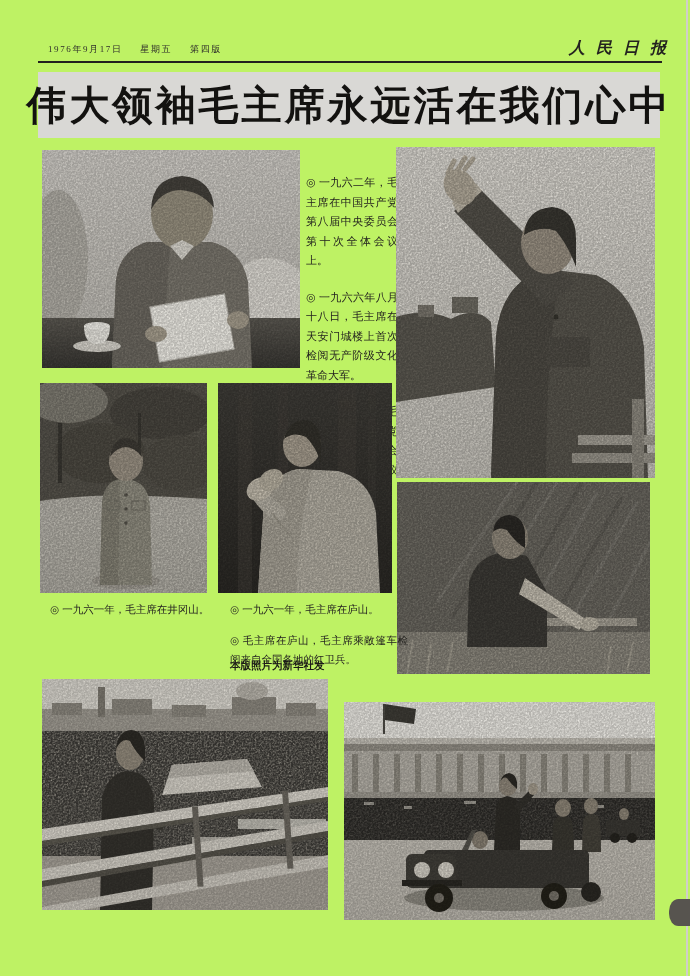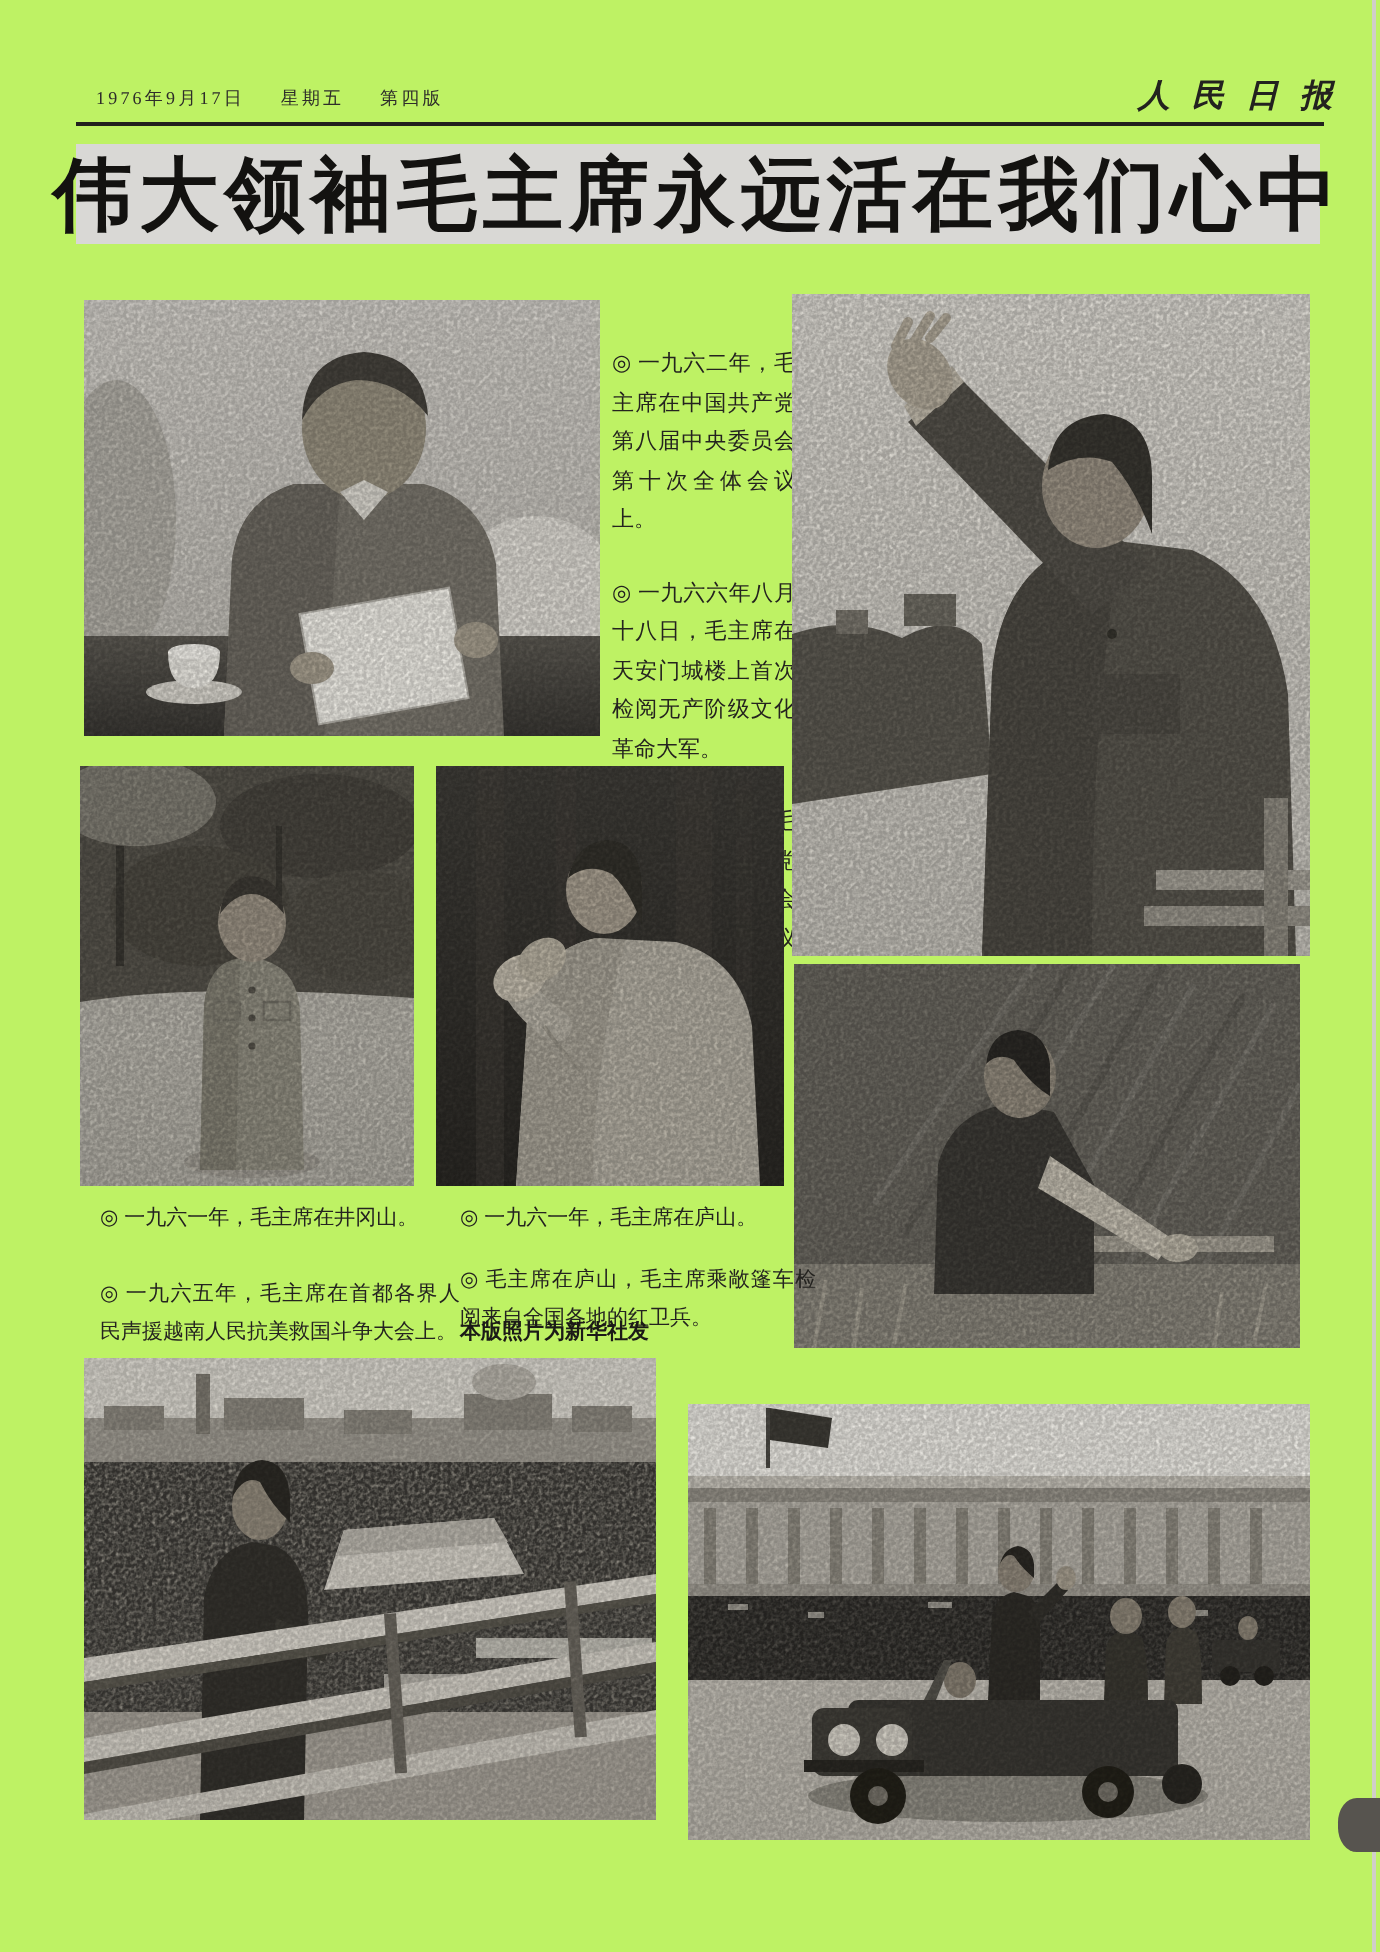--- a/index.html
+++ b/index.html
@@ -14,21 +14,21 @@
   }
   .date-line .seg{margin-right:14px;}
   .masthead{
     position:absolute;left:569px;top:38px;font-size:16px;font-weight:bold;
     font-style:italic;letter-spacing:11px;color:#23221f;white-space:nowrap;
     font-family:"DejaVu Serif",serif;
   }
   .top-rule{position:absolute;left:38px;top:61px;width:624px;height:2px;background:#22211e;}
   
   .headline-band{
-    position:absolute;left:38px;top:72px;width:622px;height:50px;background:#d9d8d5;
+    position:absolute;left:38px;top:72px;width:622px;height:66px;background:#d9d8d5;
     display:flex;align-items:center;justify-content:center;
   }
   .headline-text{
     font-family:"DejaVu Sans","Liberation Sans",sans-serif;font-weight:bold;
     font-size:40px;letter-spacing:3px;color:#131210;white-space:nowrap;
   }
   
   .photo{position:absolute;overflow:hidden;background:#a09c94;}
   .photo svg{display:block;width:100%;height:100%;}
   #photo-1{left:42px;top:150px;width:258px;height:218px;}
@@ -235,21 +235,20 @@
       <path d="M70 165 L72 100 Q80 72 110 70 L130 74 L150 110 L150 165 Z" fill="#3f3d38"></path>
       <ellipse cx="113" cy="56" rx="18" ry="21" fill="#968e80"></ellipse>
       <path d="M96 50 Q98 34 112 33 Q126 34 128 50 L128 66 Q118 60 110 48 Q102 44 96 50 Z" fill="#2d2b27"></path>
       <path d="M128 96 L190 138 L182 148 L122 112 Z" fill="#cac4b6"></path>
       <ellipse cx="192" cy="142" rx="10" ry="7" fill="#c0baab"></ellipse>
       <rect width="253" height="192" filter="url(#grain)" opacity="0.28"></rect>
     </svg>
   </div>
 
   <div class="caption" id="cap-l1"><span class="marker">◎</span><span>一九六一年，毛主席在井冈山。</span></div>
-  <div class="caption" id="cap-l2"><span class="marker">◎</span><span>一九六五年，毛主席在首都各界人民声援越南人民抗美救国斗争大会上。</span></div>
   <div class="caption" id="cap-r1"><span class="marker">◎</span><span>一九六一年，毛主席在庐山。</span></div>
   <div class="caption" id="cap-r2"><span class="marker">◎</span><span>毛主席在庐山，毛主席乘敞篷车检阅来自全国各地的红卫兵。</span></div>
   <div class="credit">本版照片为新华社发</div>
 
   <div class="photo" id="photo-6">
     <svg viewBox="0 0 286 231">
       <rect width="286" height="231" fill="#a49f96"></rect>
       <rect width="286" height="42" fill="#d6d3cb"></rect>
       <rect x="0" y="30" width="286" height="26" fill="#9d9990"></rect>
       <g fill="#8a867d">

